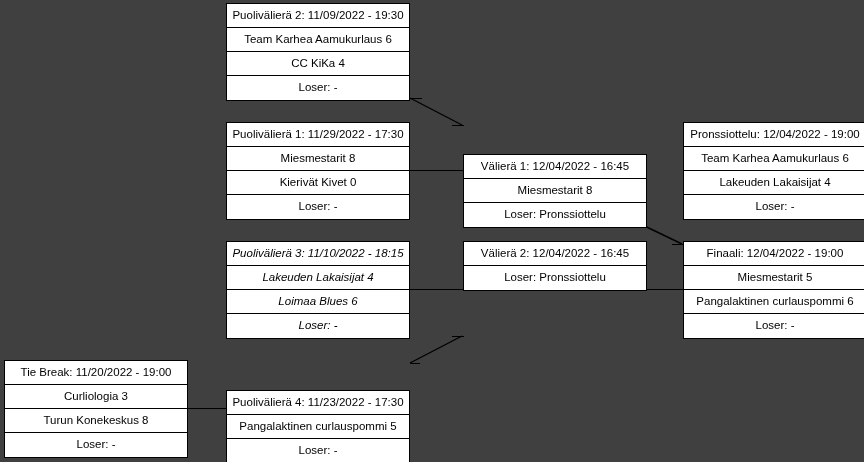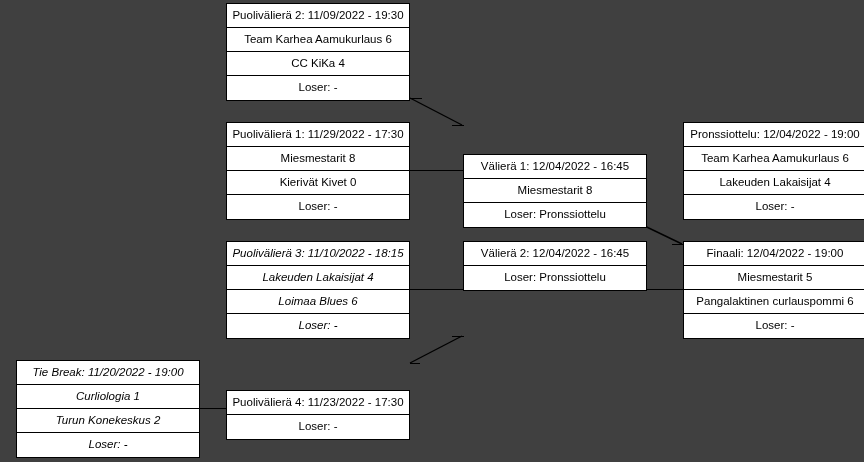--- a/index.html
+++ b/index.html
@@ -132,25 +132,26 @@
     <div class="cell last">Loser: Pronssiottelu</div>
   </div>
 
   <div class="match" style="left:683px; top:241px;">
     <div class="cell">Finaali: 12/04/2022 - 19:00</div>
     <div class="cell">Miesmestarit 5</div>
     <div class="cell">Pangalaktinen curlauspommi 6</div>
     <div class="cell last">Loser: -</div>
   </div>
 
-  <div class="match" style="left:16px; top:360px;font-style:italic;">
+  <div class="match" style="left:4px; top:360px;">
     <div class="cell">Tie Break: 11/20/2022 - 19:00</div>
-    <div class="cell">Curliologia 1</div>
-    <div class="cell">Turun Konekeskus 2</div>
+    <div class="cell">Curliologia 3</div>
+    <div class="cell">Turun Konekeskus 8</div>
     <div class="cell last">Loser: -</div>
   </div>
 
   <div class="match" style="left:226px; top:360px;margin-top:30px;">
     <div class="cell">Puolivälierä 4: 11/23/2022 - 17:30</div>
+    <div class="cell">Pangalaktinen curlauspommi 5</div>
     <div class="cell last">Loser: -</div>
   </div>
 
 </div>
 
 </body></html>

